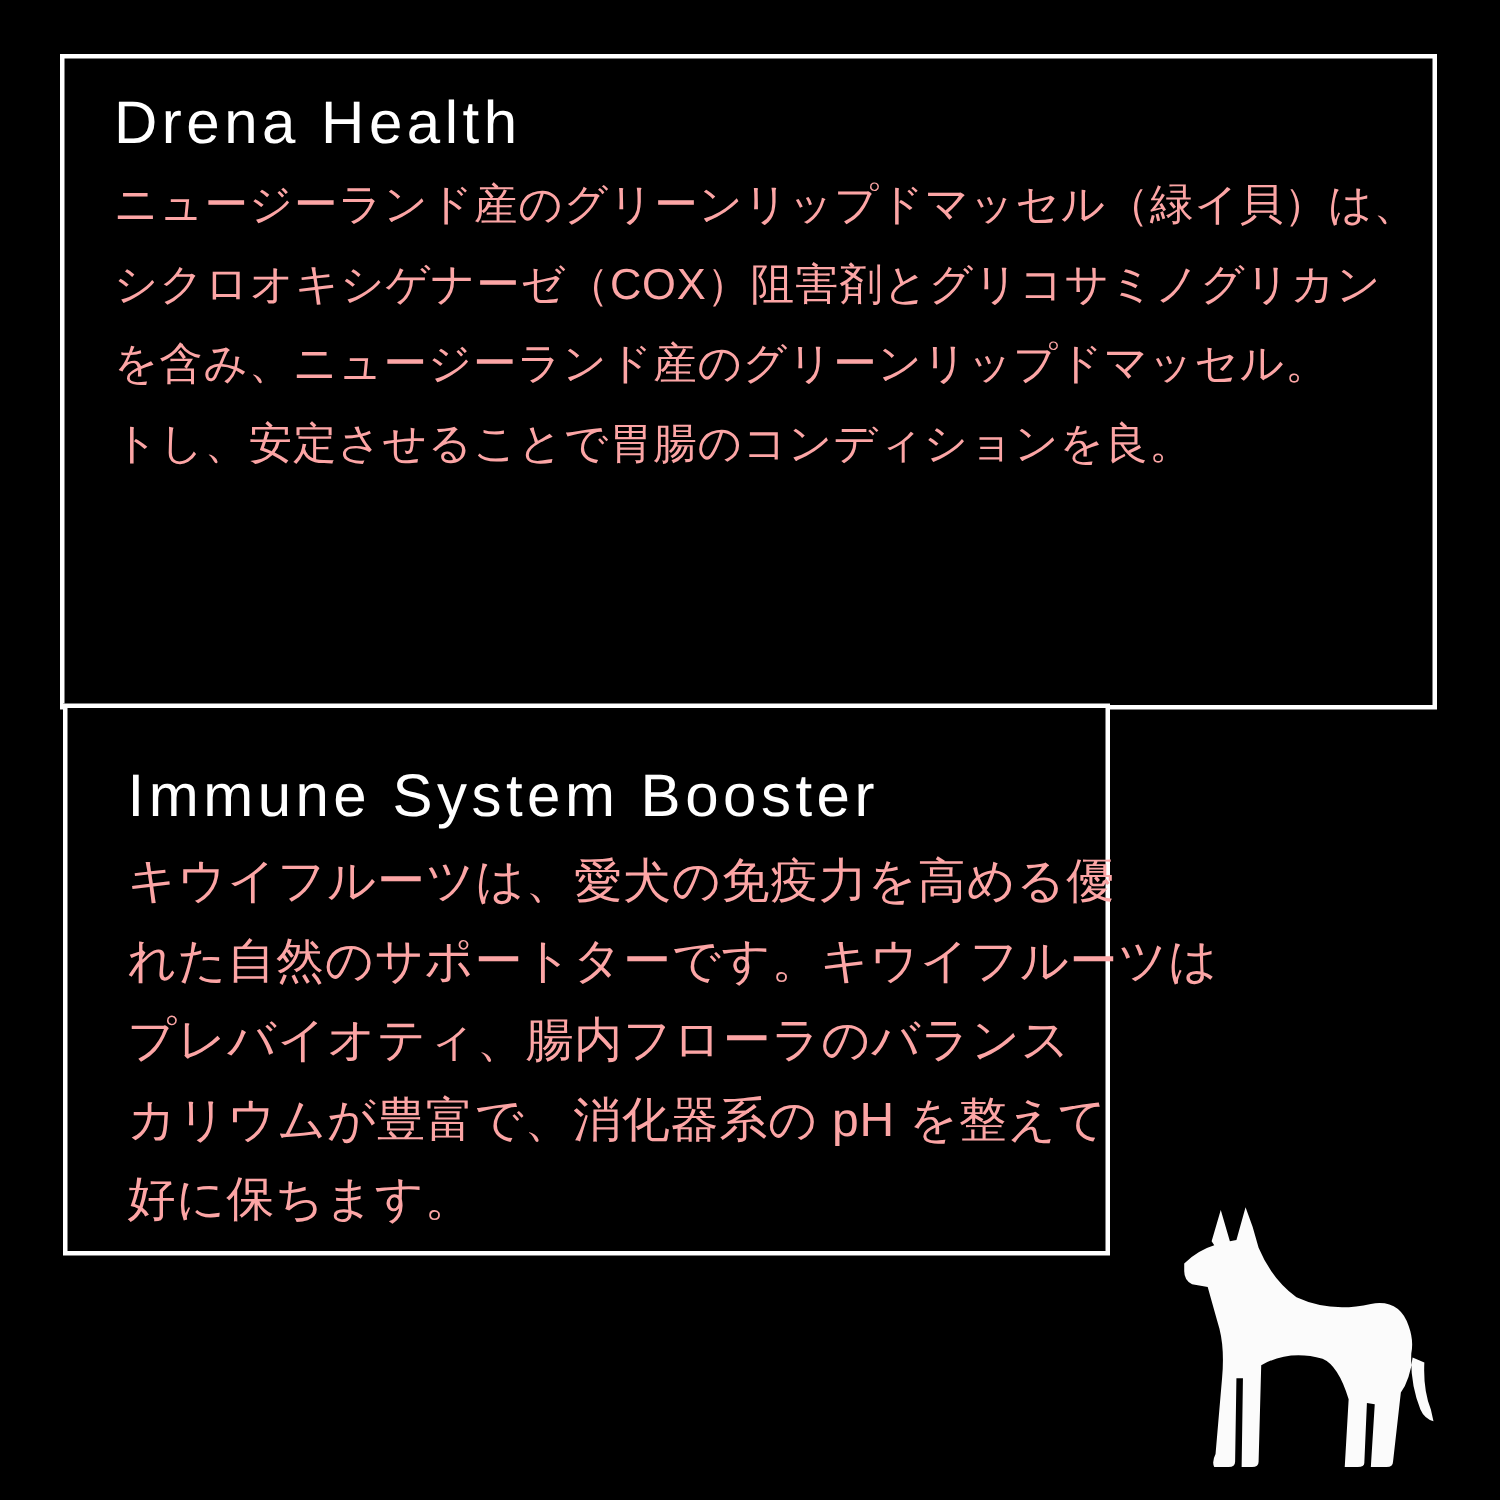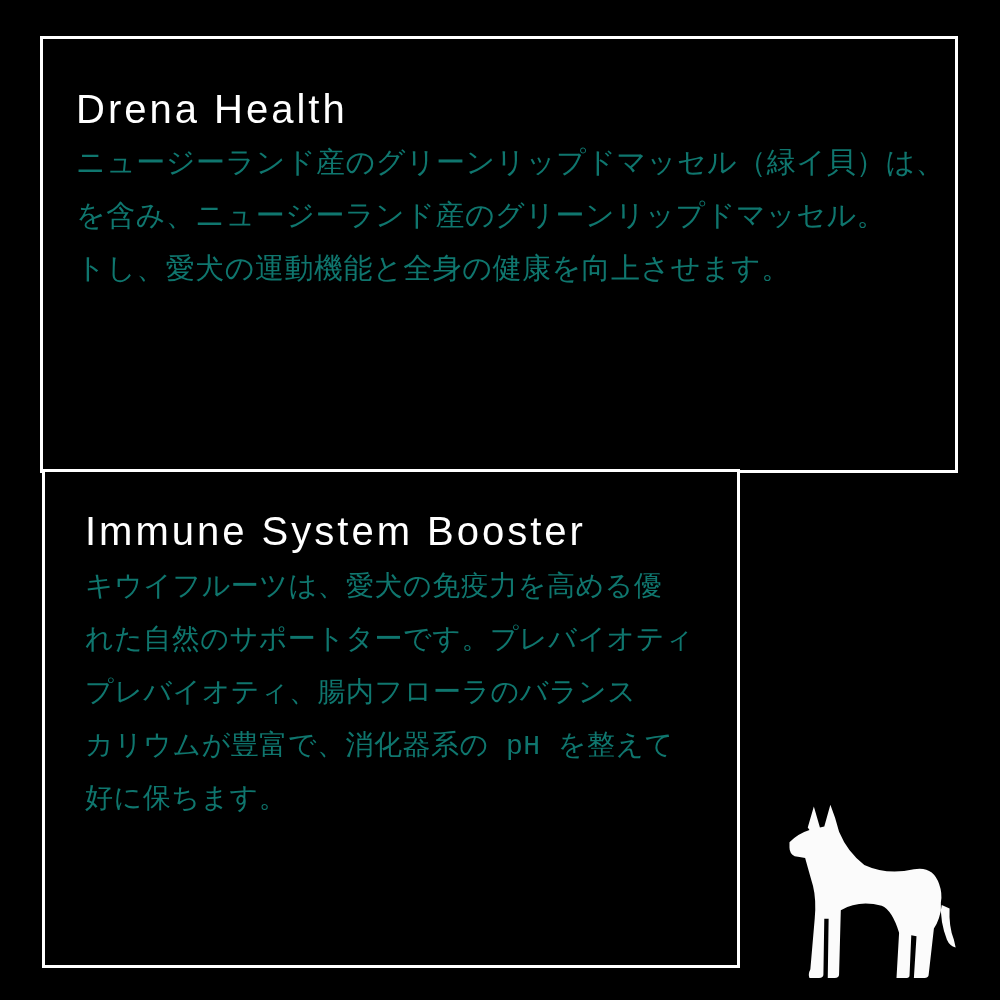--- a/index.html
+++ b/index.html
@@ -19,80 +19,80 @@
   .panel {
     position: absolute;
     border: 3px solid #ffffff;
     background: #000000;
   }
   .panel-1 {
     left: 40px;
     top: 36px;
     width: 918px;
     height: 437px;
-    padding: 47px 26px 0 33px;
+    padding: 20px 26px 0 33px;
   }
   .panel-2 {
     left: 42px;
     top: 469px;
     width: 698px;
-    height: 499px;
+    height: 368px;
     padding: 36px 18px 0 40px;
   }
   .section-title {
     font-size: 40px;
     line-height: 46px;
     font-weight: 500;
     letter-spacing: 3px;
     color: #ffffff;
     white-space: nowrap;
   }
   .panel-1 .section-title { margin-bottom: 6px; }
   .panel-2 .section-title { margin-bottom: 7px; }
   .section-body p {
-    color: #0f766e;
+    color: #fca5a5;
     white-space: nowrap;
     letter-spacing: 0.5px;
-    font-family: Liberation Mono, monospace;
   }
   .panel-1 .section-body p {
     font-size: 29px;
     line-height: 53px;
   }
   .panel-2 .section-body p {
-    font-size: 28px;
+    font-size: 32px;
     line-height: 53px;
   }
   .dog-art {
     position: absolute;
     left: 786px;
     top: 802px;
     width: 174px;
     height: 178px;
   }
 </style>
 </head>
 <body>
 
 <div class="canvas">
 
   <section class="panel panel-1">
     <h1 class="section-title">Drena Health</h1>
     <div class="section-body">
       <p>ニュージーランド産のグリーンリップドマッセル（緑イ貝）は、</p>
+      <p>シクロオキシゲナーゼ（COX）阻害剤とグリコサミノグリカン</p>
       <p>を含み、ニュージーランド産のグリーンリップドマッセル。</p>
-      <p>トし、愛犬の運動機能と全身の健康を向上させます。</p>
+      <p>トし、安定させることで胃腸のコンディションを良。</p>
     </div>
   </section>
 
   <section class="panel panel-2">
     <h1 class="section-title">Immune System Booster</h1>
     <div class="section-body">
       <p>キウイフルーツは、愛犬の免疫力を高める優</p>
-      <p>れた自然のサポートターです。プレバイオティ</p>
+      <p>れた自然のサポートターです。キウイフルーツは</p>
       <p>プレバイオティ、腸内フローラのバランス</p>
       <p>カリウムが豊富で、消化器系の pH を整えて</p>
       <p>好に保ちます。</p>
     </div>
   </section>
 
   <svg class="dog-art" viewBox="0 0 200 200" xmlns="http://www.w3.org/2000/svg" aria-hidden="true">
     <path fill="#fbfbfb" d="
       M 4,44
       Q 14,34 27,30

